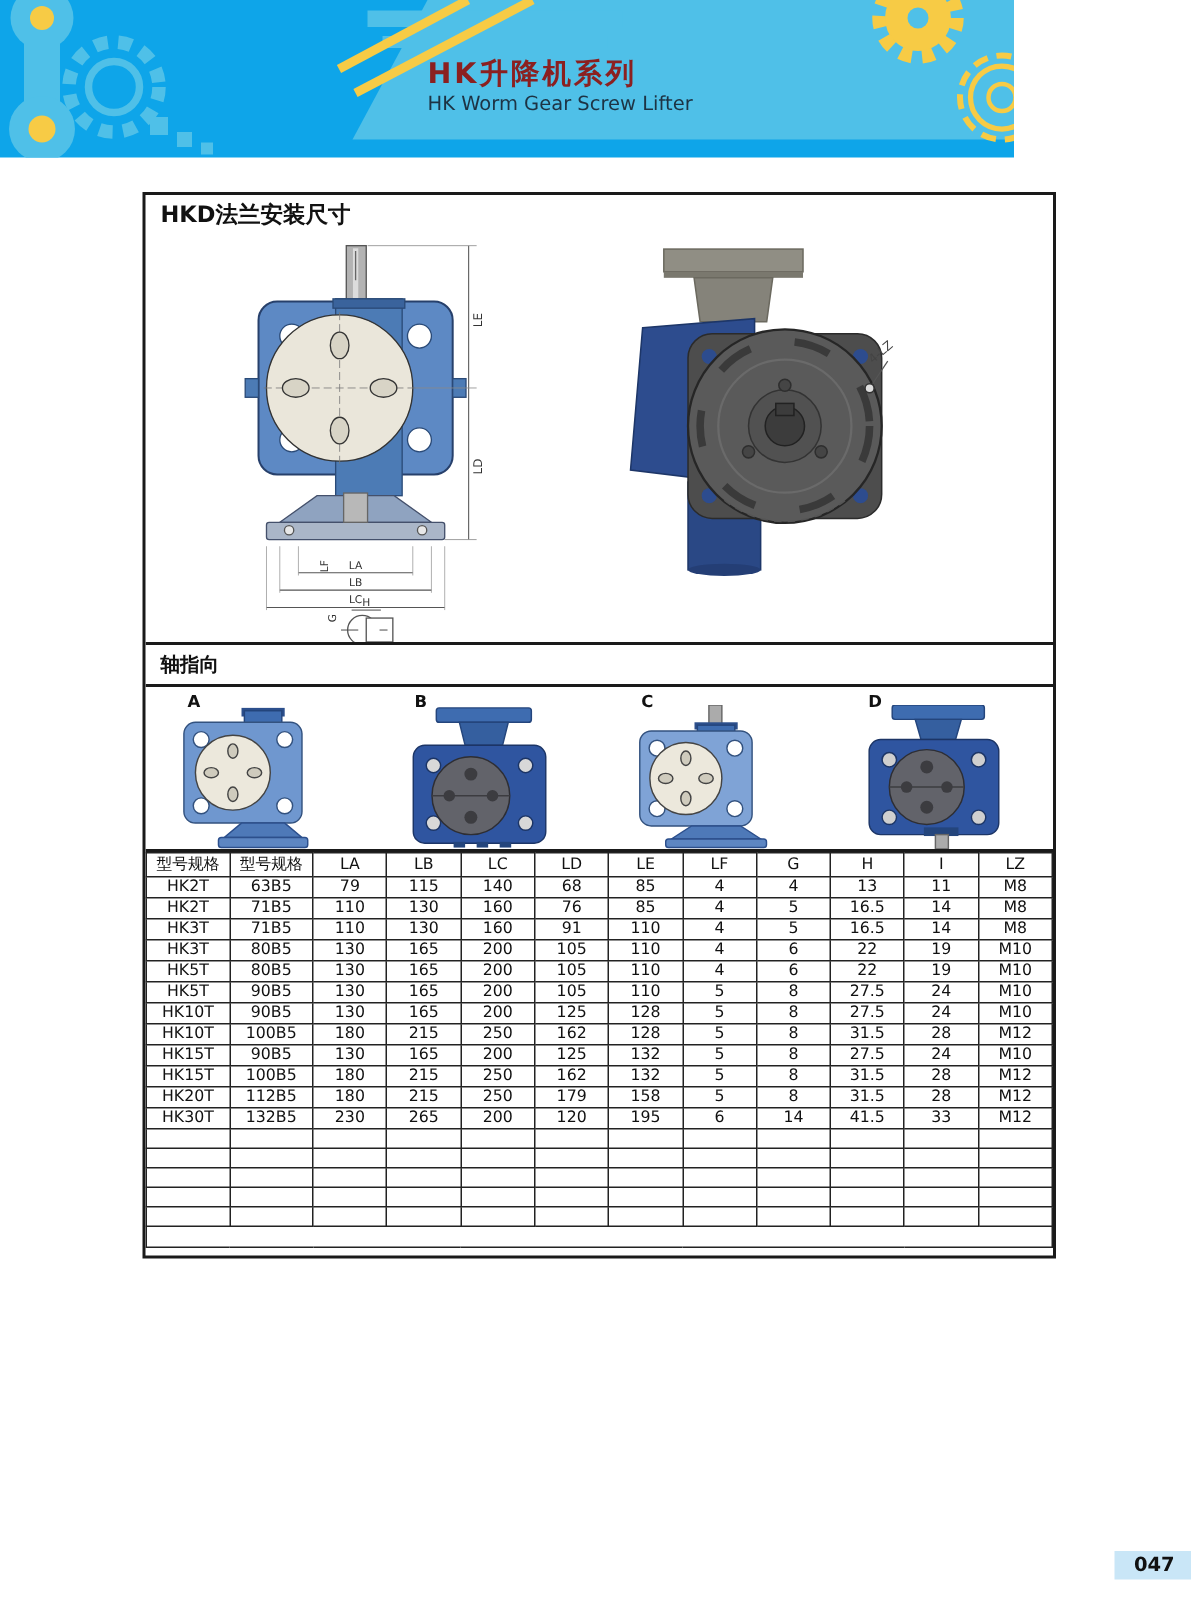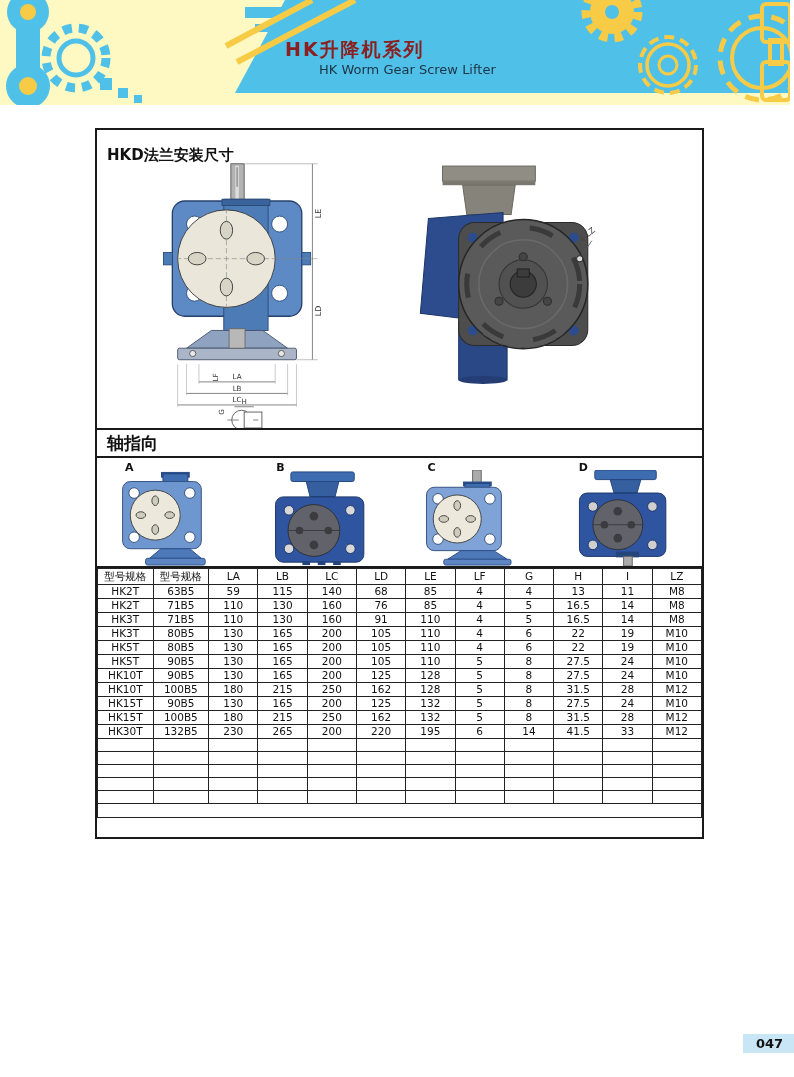--- a/index.html
+++ b/index.html
@@ -1,34 +1,34 @@
 <!DOCTYPE html>
 <html><head>
 <meta charset="utf-8">
 <style>
   * { margin:0; padding:0; box-sizing:border-box; }
   html,body { width:794px; background:#ffffff; font-family:"DejaVu Sans","Liberation Sans",sans-serif; }
   .page { position:relative; width:794px; height:1077px; background:#ffffff; overflow:hidden; }
 
   
-  .banner { position:relative; width:790px; height:105px; background:#fef9c3; overflow:hidden; }
+  .banner { position:relative; width:676px; height:105px; background:#0ea5e9; overflow:hidden; }
   .banner svg { position:absolute; left:0; top:0; }
   .banner-titles { position:absolute; left:285px; top:39px; z-index:3; }
   .banner-title-cn { font-size:19px; font-weight:bold; color:#8b2020; letter-spacing:2px; line-height:1.1; }
-  .banner-title-en { font-size:13px; color:#1d3344; margin-top:2px;margin-left:34px; }
+  .banner-title-en { font-size:13px; color:#1d3344; margin-top:2px; }
 
   
   .content-box { position:absolute; left:95px; top:128px; width:609px; height:711px;
                  border:2px solid #1a1a1a; background:#fff; display:flex; flex-direction:column; overflow:hidden; }
-  .box-title { font-weight:bold; font-size:15px; color:#111; padding:16px 0 0 10px; height:30px; }
+  .box-title { font-weight:bold; font-size:15px; color:#111; padding:4px 0 0 10px; height:30px; }
   .drawings { height:268px; position:relative; }
   .drawing-left  { position:absolute; left:52px;  top:2px; }
   .drawing-right { position:absolute; left:293px; top:0px; }
   .shaft-band { border-top:2px solid #1a1a1a; height:28px; display:flex; align-items:center;
-                font-weight:bold; font-size:17px; color:#111; padding-left:10px; }
+                font-weight:bold; font-size:13px; color:#111; padding-left:10px; }
   .images-box { border-top:2px solid #1a1a1a; border-bottom:2px solid #1a1a1a; height:112px; display:flex; }
   .image-cell { flex:1; position:relative; }
   .image-label { position:absolute; top:3px; left:28px; font-weight:bold; font-size:11px; color:#111; }
   .image-cell svg { position:absolute; left:50%; top:12px; transform:translateX(-50%); }
 
   
   .table-wrap { flex:1; }
   table.spec { width:100%; border-collapse:collapse; table-layout:fixed; font-size:10.5px; color:#111; }
   table.spec th, table.spec td { border:1px solid #222; text-align:center; padding:0; font-weight:normal; height:13px; line-height:13px; overflow:hidden; white-space:nowrap; }
   table.spec th { height:15px; line-height:15px; }
@@ -308,21 +308,21 @@
               <th>G</th>
               <th>H</th>
               <th>I</th>
               <th>LZ</th>
             </tr>
         </thead>
         <tbody>
             <tr>
               <td>HK2T</td>
               <td>63B5</td>
-              <td>59</td>
+              <td>79</td>
               <td>115</td>
               <td>140</td>
               <td>68</td>
               <td>85</td>
               <td>4</td>
               <td>4</td>
               <td>13</td>
               <td>11</td>
               <td>M8</td>
             </tr>
@@ -446,26 +446,40 @@
               <td>250</td>
               <td>162</td>
               <td>132</td>
               <td>5</td>
               <td>8</td>
               <td>31.5</td>
               <td>28</td>
               <td>M12</td>
             </tr>
             <tr>
+              <td>HK20T</td>
+              <td>112B5</td>
+              <td>180</td>
+              <td>215</td>
+              <td>250</td>
+              <td>179</td>
+              <td>158</td>
+              <td>5</td>
+              <td>8</td>
+              <td>31.5</td>
+              <td>28</td>
+              <td>M12</td>
+            </tr>
+            <tr>
               <td>HK30T</td>
               <td>132B5</td>
               <td>230</td>
               <td>265</td>
               <td>200</td>
-              <td>220</td>
+              <td>120</td>
               <td>195</td>
               <td>6</td>
               <td>14</td>
               <td>41.5</td>
               <td>33</td>
               <td>M12</td>
             </tr>
             <tr>
               <td></td>
               <td></td>

